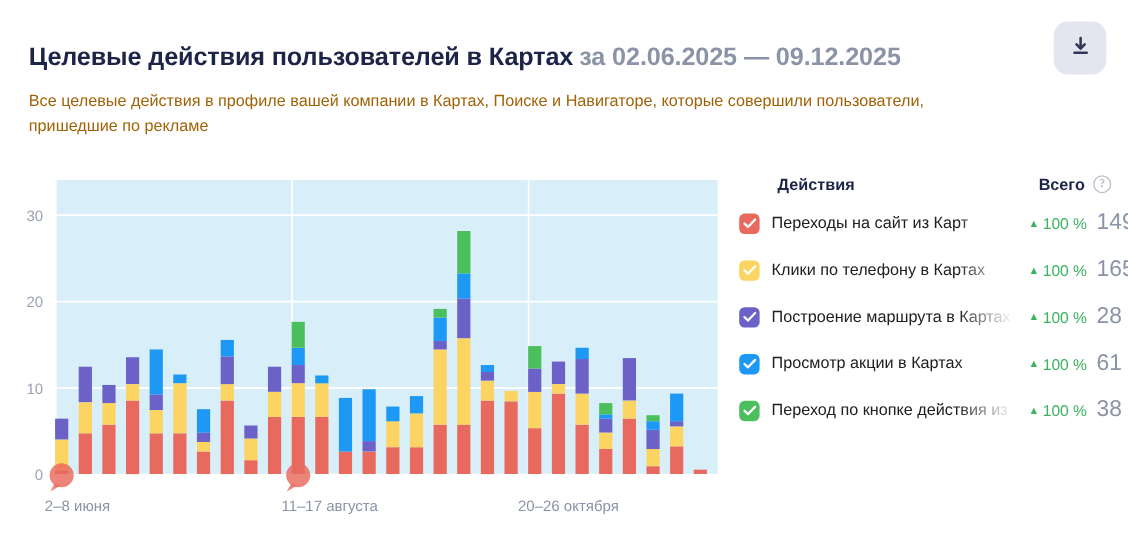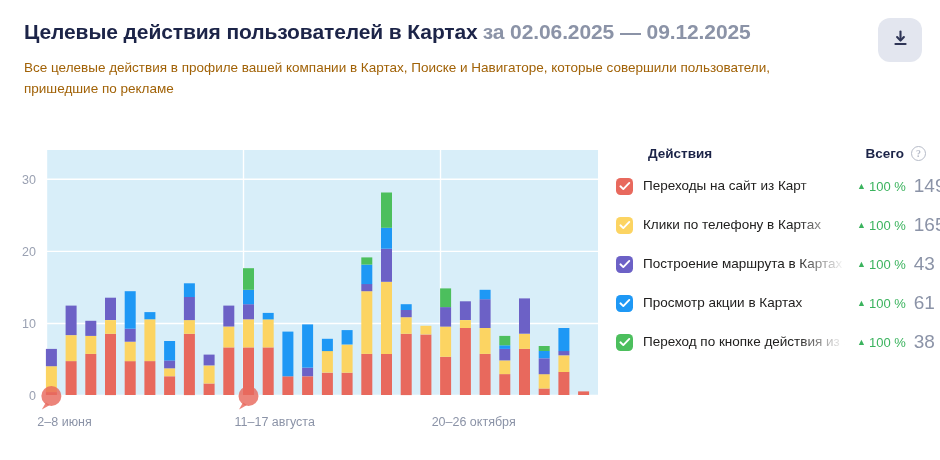--- a/index.html
+++ b/index.html
@@ -22,20 +22,21 @@
     left: 24px;
     top: 18px;
     width: 830px;
   }
   #title-line {
     font-size: 21px;
     font-weight: 700;
     line-height: 28px;
     letter-spacing: -0.1px;
     white-space: nowrap;
+    margin-top: 16px;
   }
   #title-main { color: #1c2448; }
   #title-period { color: #8b93a7; font-weight: 700; margin-left: 5px; }
   #subtitle {
     margin-top: 11px;
     font-size: 13.5px;
     line-height: 21px;
     color: #a16207;
     max-width: 790px;
   }
@@ -345,21 +346,21 @@
         <span class="lg-check" style="background: rgb(108, 97, 198);">
           <svg width="12" height="11" viewBox="0 0 12 11">
             <path d="M1.4 5.3 L4.3 8.1 L10.3 1.9" stroke="#ffffff" stroke-width="1.9" fill="none" stroke-linecap="round" stroke-linejoin="round"></path>
           </svg>
         </span>
         <span class="lg-label-wrap"><span class="lg-label">Построение маршрута в Картах и Навигаторе</span><span class="lg-fade"></span></span>
         <span class="lg-delta">
           <span class="tri">▲</span>
           <span>100 %</span>
         </span>
-        <span class="lg-total">43</span>
+        <span class="lg-total">28</span>
       </div>
       <div class="legend-row">
         <span class="lg-check" style="background: rgb(30, 152, 245);">
           <svg width="12" height="11" viewBox="0 0 12 11">
             <path d="M1.4 5.3 L4.3 8.1 L10.3 1.9" stroke="#ffffff" stroke-width="1.9" fill="none" stroke-linecap="round" stroke-linejoin="round"></path>
           </svg>
         </span>
         <span class="lg-label-wrap"><span class="lg-label">Просмотр акции в Картах</span><span class="lg-fade"></span></span>
         <span class="lg-delta">
           <span class="tri">▲</span>

